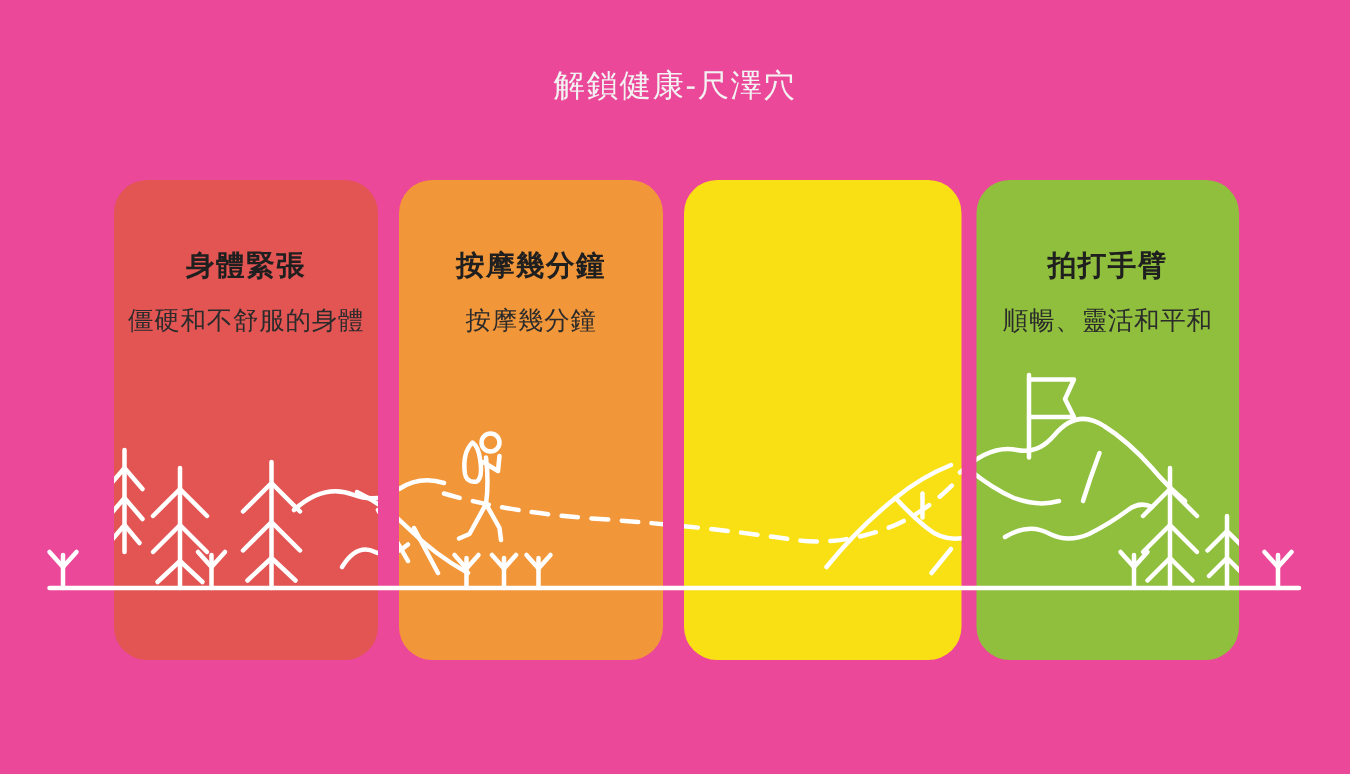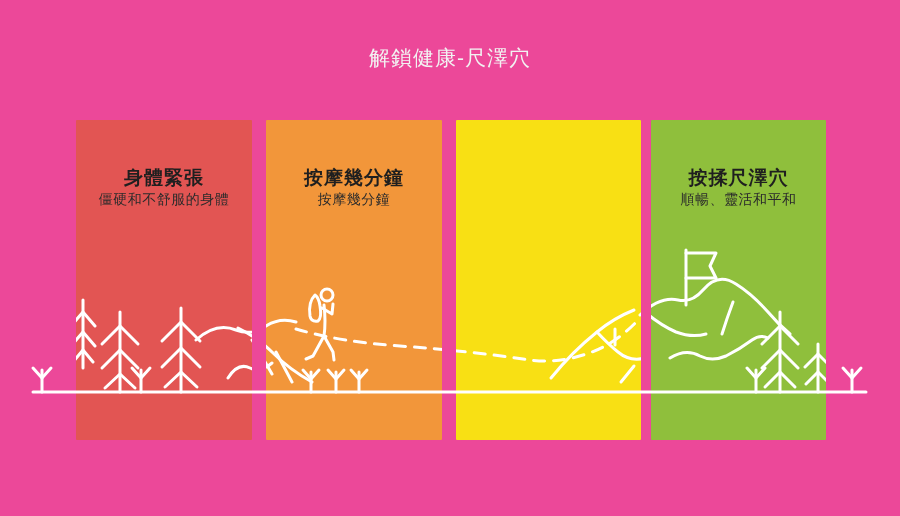--- a/index.html
+++ b/index.html
@@ -35,21 +35,21 @@
     position: absolute;
     top: 120px;
     left: 76px;
     width: 750px;
     height: 320px;
   }
   .card {
     position: absolute;
     top: 0;
     height: 320px;
-    border-radius: 1px;
+    border-radius: 22px;
     overflow: hidden;
   }
   .card-0 { left: 0px;   width: 176px; background: #e25553; }
   .card-1 { left: 190px; width: 176px; background: #f2963a; }
   .card-2 { left: 380px; width: 185px; background: #f8e014; }
   .card-3 { left: 575px; width: 175px; background: #8fbf3c; }
 
   .card-title {
     position: absolute;
     top: 45px;
@@ -58,25 +58,25 @@
     text-align: center;
     font-size: 19px;
     font-weight: 700;
     color: #1f1f1f;
     letter-spacing: 1px;
     line-height: 26px;
     user-select: none;
   }
   .card-sub {
     position: absolute;
-    top: 69px;
+    top: 84px;
     left: 0;
     width: 100%;
     text-align: center;
-    font-size: 14px;
+    font-size: 17px;
     font-weight: 400;
     color: #2b2b2b;
     letter-spacing: 0.5px;
     line-height: 20px;
     user-select: none;
   }
   .card-2 .card-title, .card-2 .card-sub { color: #2a2a16; }
 
   
   #scene {
@@ -104,21 +104,21 @@
 
     <div class="card card-1">
       <div class="card-title">按摩幾分鐘</div>
       <div class="card-sub">按摩幾分鐘</div>
     </div>
 
     <div class="card card-2">
     </div>
 
     <div class="card card-3">
-      <div class="card-title">按揉尺澤穴</div>
+      <div class="card-title">拍打手臂</div>
       <div class="card-sub">順暢、靈活和平和</div>
     </div>
 
   </div>
 
   <svg id="scene" viewBox="0 0 900 516">
     <defs>
       <clipPath id="clipAll">
         <rect x="76" y="120" width="176" height="320" rx="13" ry="13"></rect>
         <rect x="266" y="120" width="176" height="320" rx="13" ry="13"></rect>

